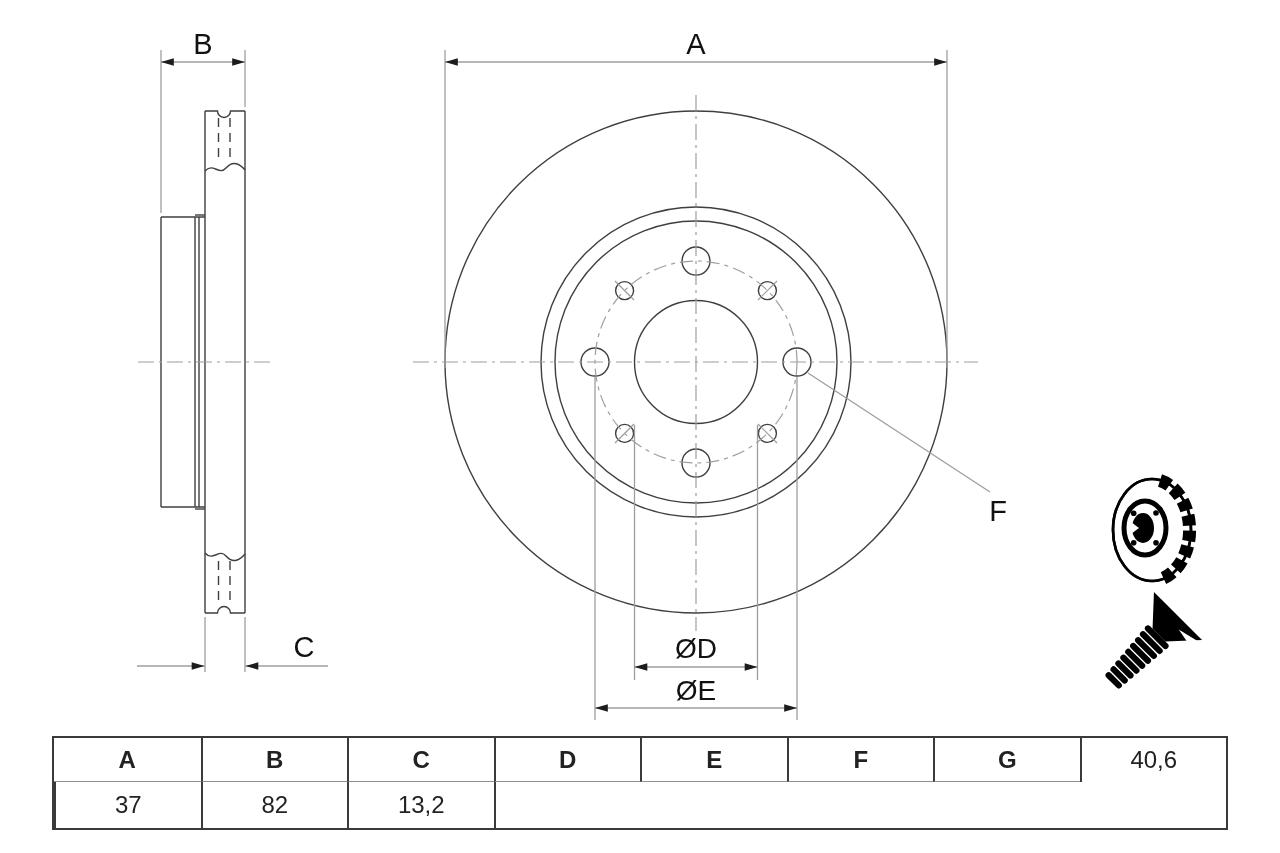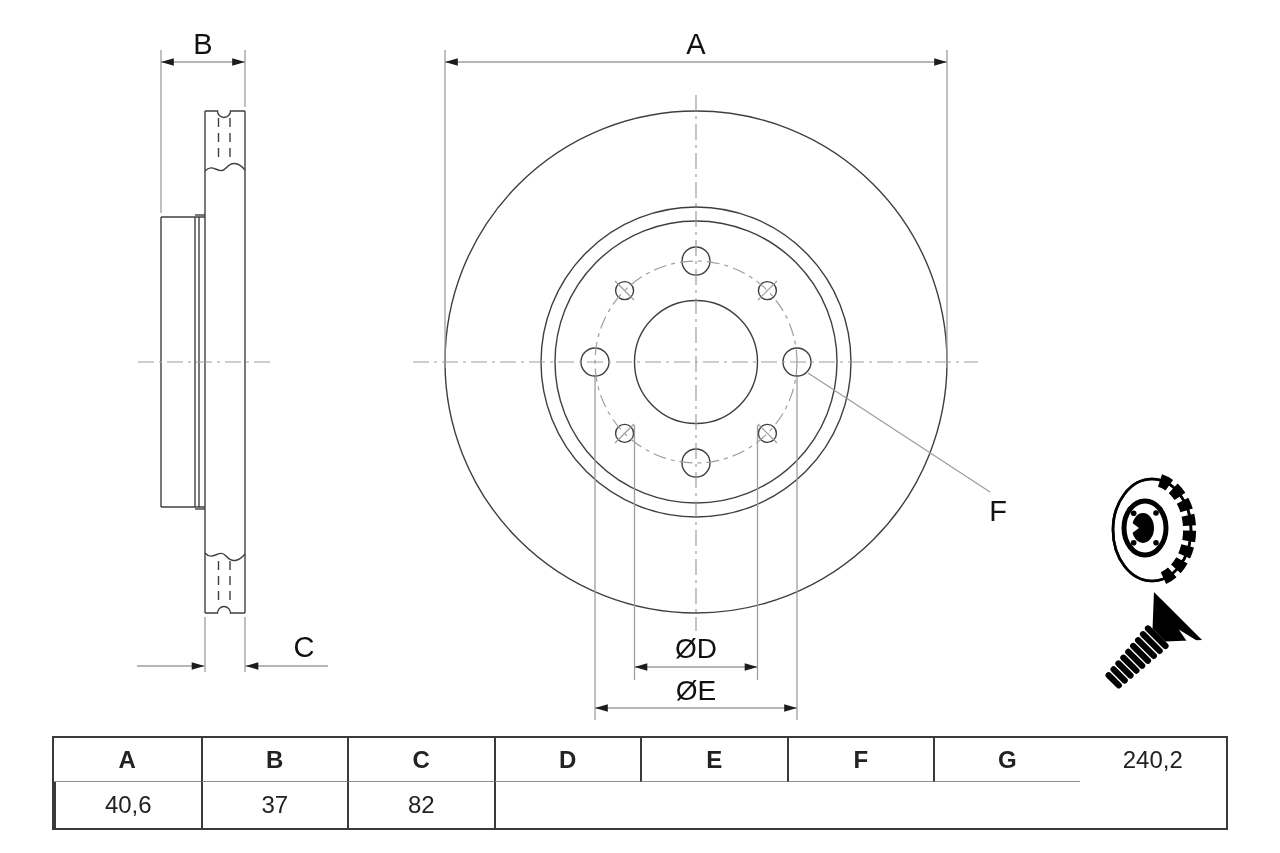--- a/index.html
+++ b/index.html
@@ -152,20 +152,20 @@
 
 <div class="spec-table">
   <div class="cell head first">A</div>
   <div class="cell head">B</div>
   <div class="cell head">C</div>
   <div class="cell head">D</div>
   <div class="cell head">E</div>
   <div class="cell head">F</div>
   <div class="cell head">G</div>
 
-  <div class="cell first">240,2</div>
   <div class="cell">40,6</div>
   <div class="cell">37</div>
   <div class="cell">82</div>
+  <div class="cell">13,2</div>
   <div class="cell"></div>
 </div>
 
 </div>
 
 </body></html>

